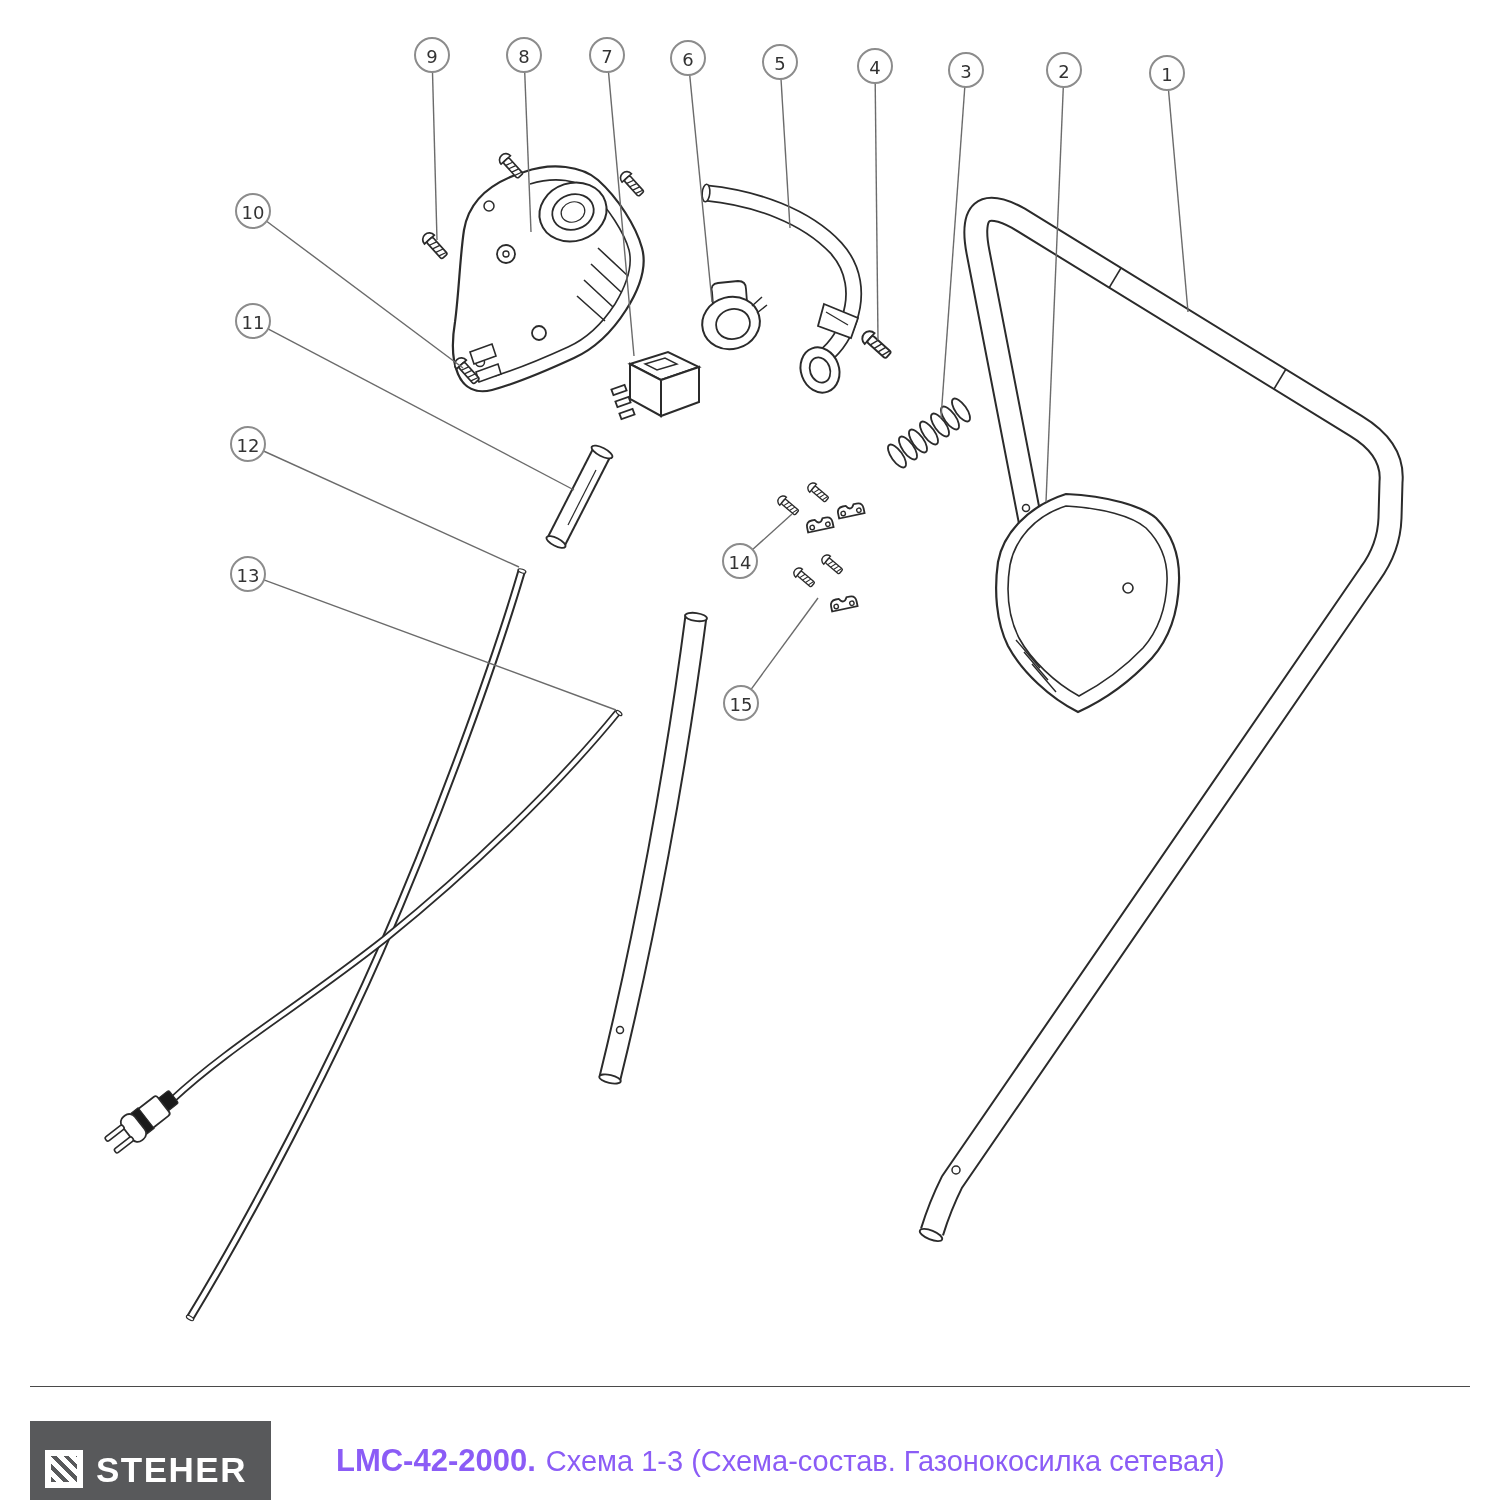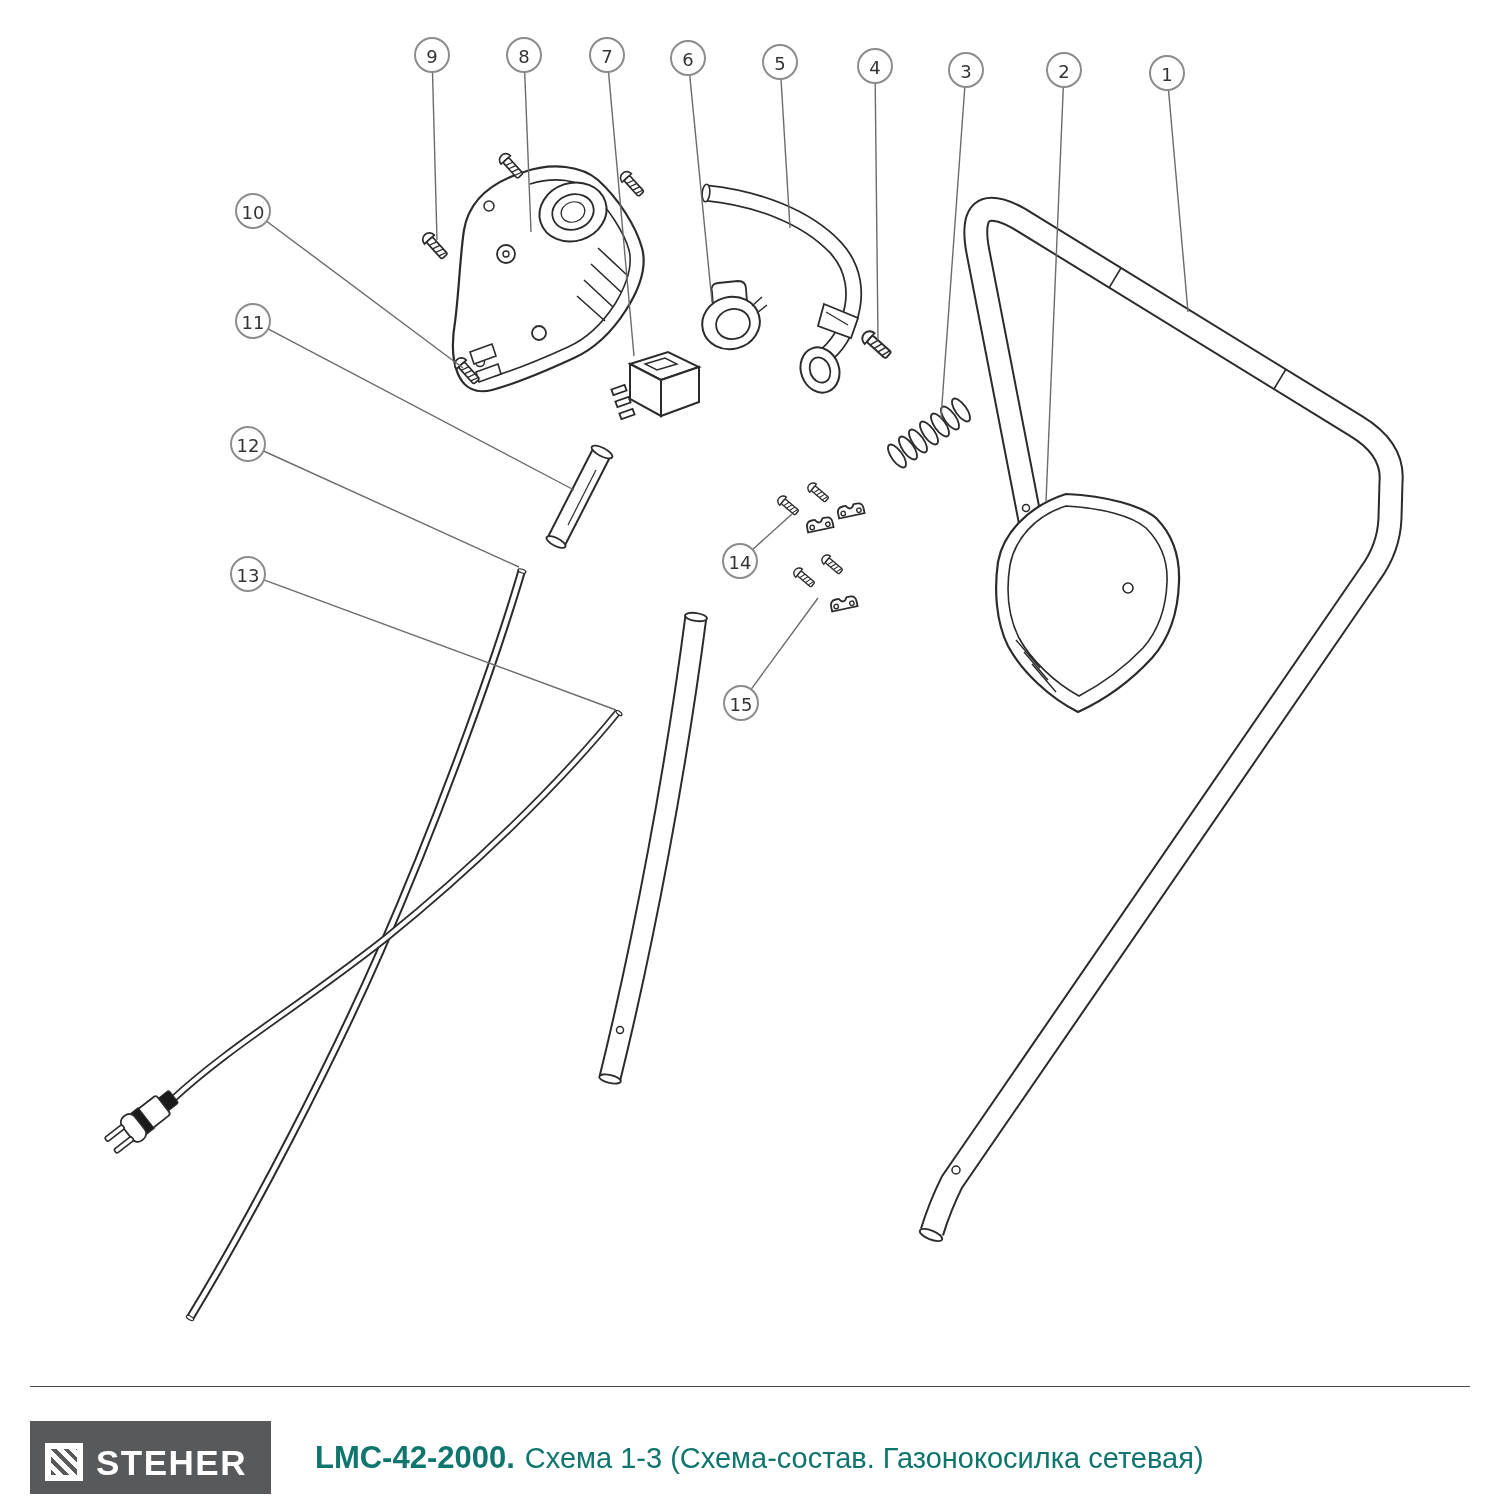--- a/index.html
+++ b/index.html
@@ -17,29 +17,29 @@
   .tube-i{stroke:#ffffff;fill:none;stroke-linejoin:round;}
   .callout-num{font-family:"DejaVu Sans", sans-serif;font-size:18px;fill:#333333;}
   
   .footer{
     position:absolute;left:30px;right:30px;top:1386px;
     border-top:1px solid #4a4a4a;
     display:flex;align-items:center;gap:44px;padding-top:34px;
   }
   .logo{
     color:#ffffff;display:flex;align-items:center;gap:13px;
-    padding:22px 24px 13px 15px;flex:0 0 auto;
+    padding:29px 24px 13px 15px;flex:0 0 auto;
   }
   .logo-icon{width:38px;height:38px;background:#ffffff;position:relative;flex:0 0 auto;}
   .logo-icon::after{
     content:"";position:absolute;inset:6px;
     background:repeating-linear-gradient(45deg,#58595b 0 4px,transparent 4px 9px);
   }
   .logo-text{font-weight:bold;font-size:35px;letter-spacing:1.5px;line-height:1;}
-  .caption{font-size:29px;color:#0f766e;white-space:nowrap;}
+  .caption{font-size:29px;color:#8b5cf6;white-space:nowrap;margin-left:21px;}
   .caption .model{font-weight:bold;font-size:31px;margin-right:10px;}
 </style>
 </head>
 <body style="background: rgb(255, 255, 255);">
 
 <div class="stage">
 <svg id="diagram" width="1500" height="1500" viewBox="0 0 1500 1500" xmlns="http://www.w3.org/2000/svg">
 
   <defs>
     <g id="screw-proto">

